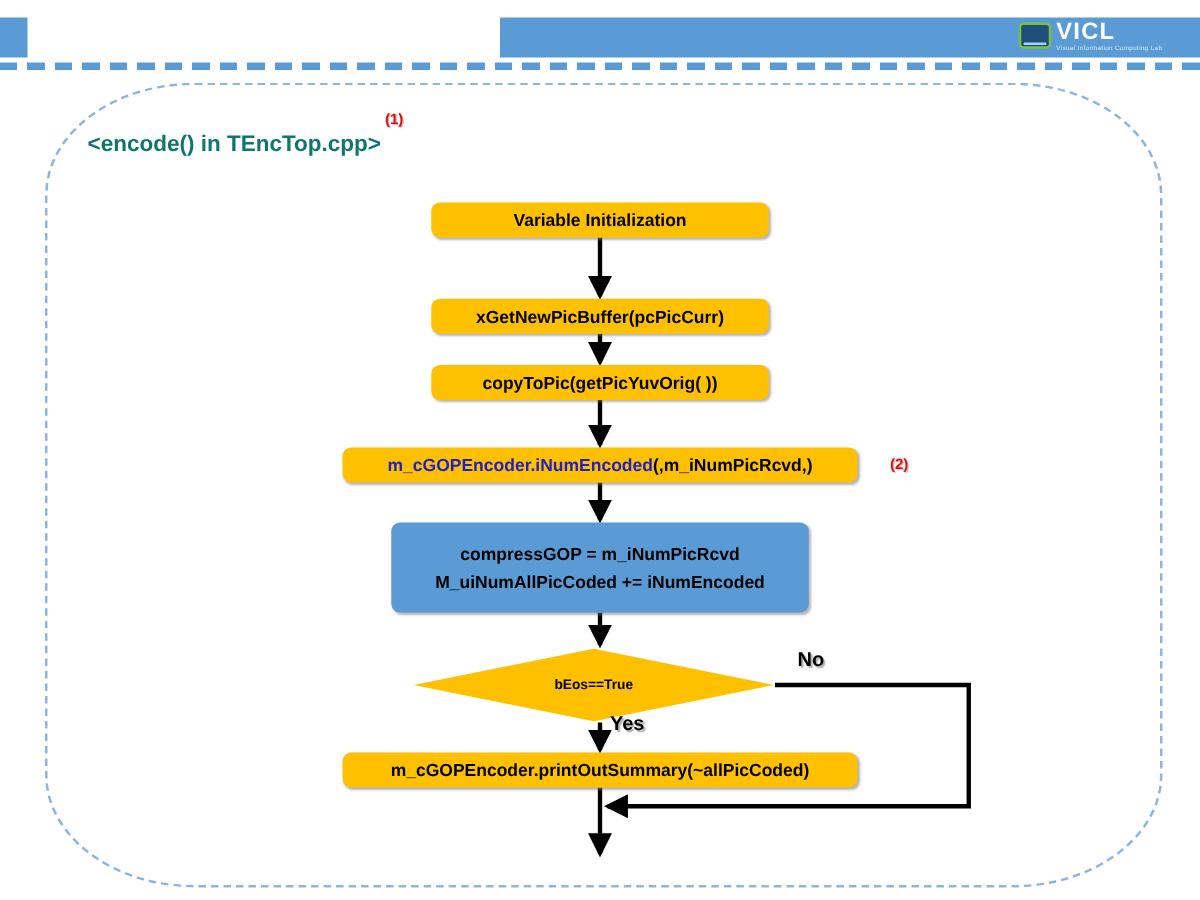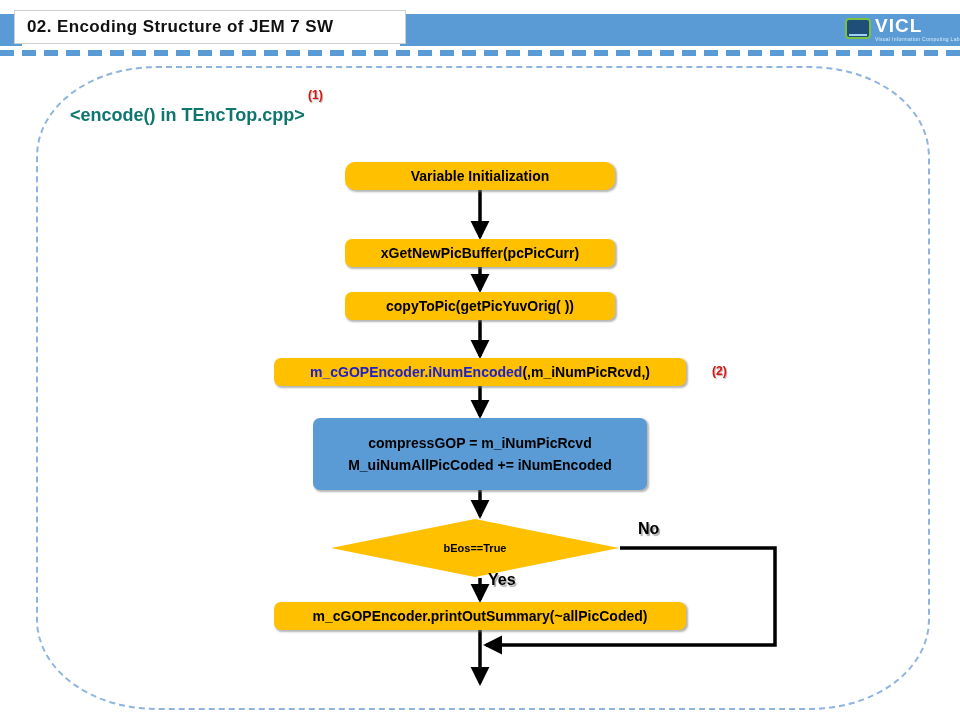--- a/index.html
+++ b/index.html
@@ -56,21 +56,21 @@
     left: 0; top: 50px;
     width: 960px; height: 6px;
     background: repeating-linear-gradient(to right,
       #5b9bd5 0px, #5b9bd5 14px,
       #ffffff 14px, #ffffff 22px);
   }
 
   
   #logo {
     position: absolute;
-    left: 845px; top: 16px;
+    left: 815px; top: 16px;
     width: 92px; height: 30px;
   }
   #logo-mark {
     position: absolute;
     left: 0; top: 2px;
     width: 26px; height: 21px;
     border: 2px solid #7ac143;
     border-radius: 4px;
     background: #1f4e79;
     box-sizing: border-box;
@@ -141,21 +141,20 @@
     color: #000000;
     box-shadow: 1.5px 1.5px 2px rgba(120,120,120,0.55);
   }
   .node.orange { background: #ffc000; }
   .node.blue   { background: #5b9bd5; }
 
   #node-var-init {
     left: 345px; top: 162px;
     width: 270px; height: 28px;
     font-size: 14px;
-    border-radius: 10px;
   }
   #node-getbuffer {
     left: 345px; top: 239px;
     width: 270px; height: 28px;
     font-size: 14px;
   }
   #node-copytopic {
     left: 345px; top: 292px;
     width: 270px; height: 28px;
     font-size: 14px;
@@ -228,23 +227,20 @@
     width: 960px; height: 720px;
     pointer-events: none;
   }
 </style>
 </head>
 <body>
 
 <div id="header">
   <div id="header-left-block"></div>
   <div id="header-right-band"></div>
-  <div id="header-title-box">
-    <span id="header-title">02. Encoding Structure of JEM 7 SW</span>
-  </div>
   <div id="header-rule"></div>
 
   <div id="logo">
     <div id="logo-mark">
       <div class="wave"></div>
     </div>
     <div id="logo-text">VICL</div>
     <div id="logo-sub">Visual Information Computing Lab</div>
   </div>
 </div>

